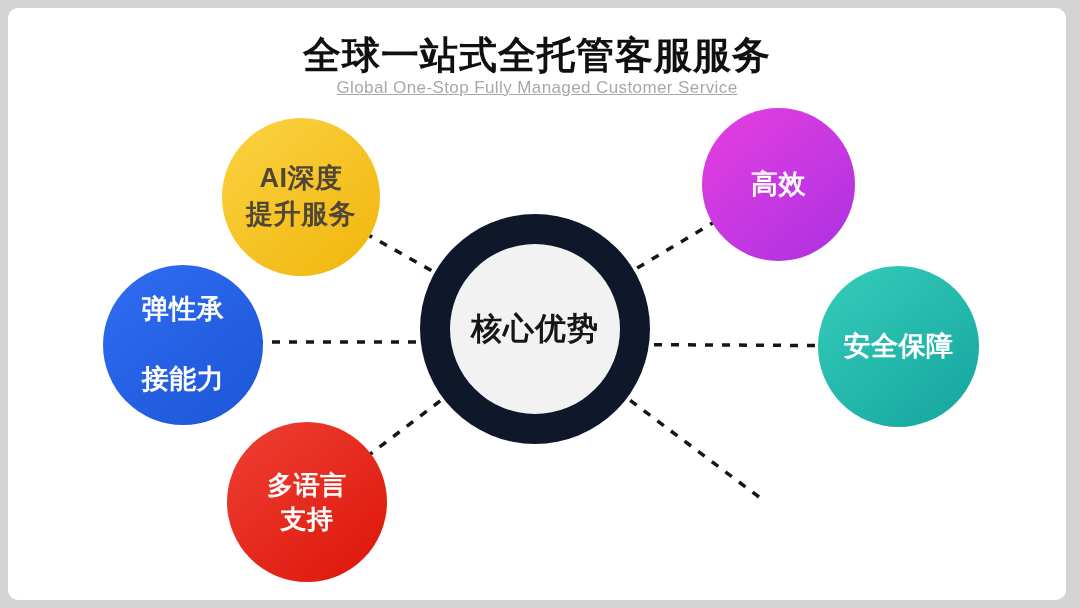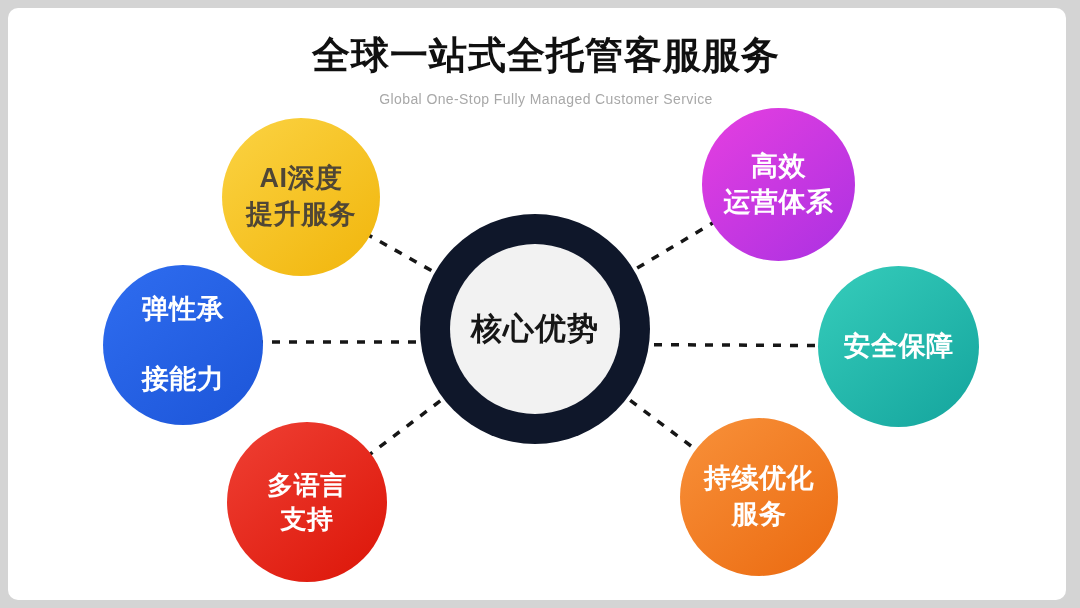--- a/index.html
+++ b/index.html
@@ -7,29 +7,29 @@
     width:1080px;height:608px;
     background:#d4d4d4;
     font-family:"Liberation Sans","DejaVu Sans",sans-serif;
     overflow:hidden;
   }
   .stage{position:relative;width:1080px;height:608px;}
   .card{
     position:absolute;left:8px;top:8px;width:1058px;height:592px;
     background:#ffffff;border-radius:10px;overflow:hidden;
   }
-  .header{position:absolute;left:0;top:0;width:100%;text-align:center;padding-left:9px;}
+  .header{position:absolute;left:0;top:0;width:100%;text-align:center;}
   .header h1{
     margin:26px 0 0 0;
     font-size:38px;line-height:1.15;font-weight:900;
     color:#101010;letter-spacing:1px;
   }
   .header p{
-    margin:13px 0 0 0;
-    font-size:14px;color:#a8a8a8;font-weight:400;letter-spacing:.4px;
+    margin:0 0 0 0;
+    font-size:17px;color:#a8a8a8;font-weight:400;letter-spacing:.4px;text-decoration:underline;
   }
   .connectors{position:absolute;left:0;top:0;width:1058px;height:592px;}
   .connectors line{stroke:#161616;stroke-width:3.5;stroke-dasharray:8 9;}
   .bubble{
     position:absolute;border-radius:50%;
     display:flex;flex-direction:column;align-items:center;justify-content:center;
     text-align:center;font-weight:800;font-size:27px;line-height:1.32;
     letter-spacing:.5px;
   }
   .b0{left:214px;top:110px;width:158px;height:158px;}
@@ -87,26 +87,21 @@
       <span>接能力</span>
     </div>
 
     <div class="bubble b2" style="background: linear-gradient(140deg, rgb(239, 64, 52), rgb(220, 21, 8)); color: rgb(255, 255, 255);">
       <span>多语言</span>
       <span>支持</span>
     </div>
 
     <div class="bubble b3" style="background: linear-gradient(140deg, rgb(230, 63, 224), rgb(171, 49, 226)); color: rgb(255, 255, 255);">
       <span>高效</span>
-      <span>运营体系</span>
     </div>
 
     <div class="bubble b4" style="background: linear-gradient(140deg, rgb(54, 205, 187), rgb(20, 164, 157)); color: rgb(255, 255, 255);">
       <span>安全保障</span>
     </div>
 
-    <div class="bubble b5" style="background: linear-gradient(140deg, rgb(248, 145, 58), rgb(235, 106, 16)); color: rgb(255, 255, 255);">
-      <span>持续优化</span>
-      <span>服务</span>
-    </div>
 
   </div>
 </div>
 
 </body></html>

